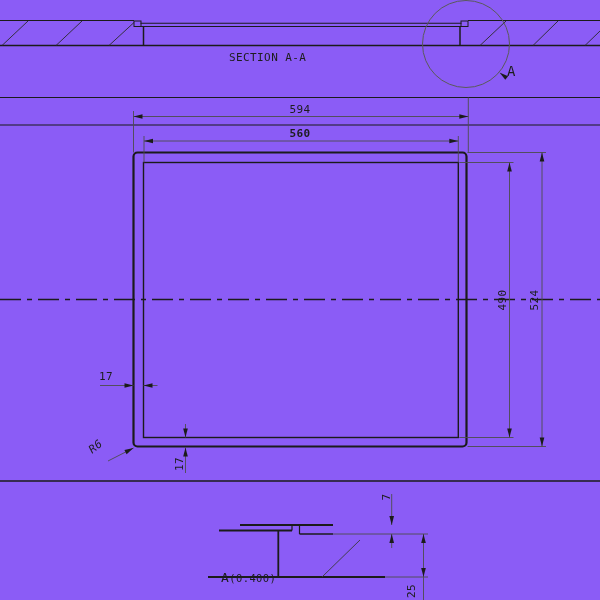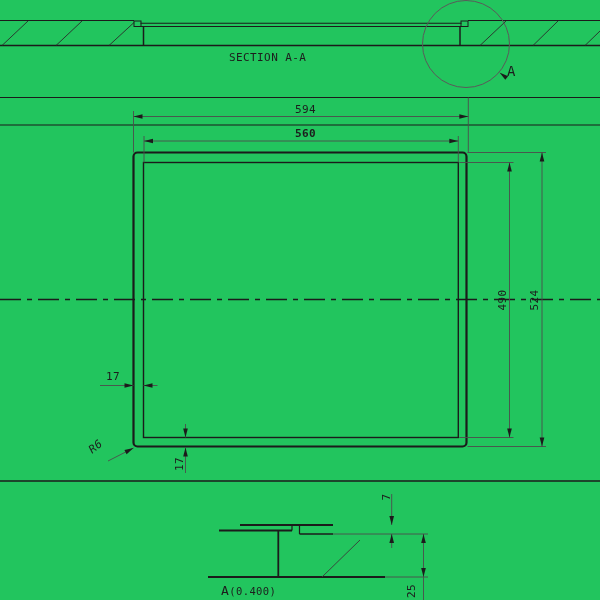--- a/index.html
+++ b/index.html
@@ -1,26 +1,26 @@
 <!DOCTYPE html>
 <html><head>
 <meta charset="utf-8">
 <style>
   html,body{margin:0;padding:0;background:#ffffff;}
   .canvas{
-    position:relative;width:600px;height:600px;background:#22c55e;
+    position:relative;width:600px;height:600px;background:#8b5cf6;
     font-family:"DejaVu Sans Mono","Liberation Mono",monospace;
     overflow:hidden;
   }
   .canvas svg{position:absolute;left:0;top:0;}
   .lbl{
     position:absolute;color:#1d1d1d;font-size:11px;line-height:12px;
     white-space:nowrap;letter-spacing:0.4px;
   }
-  .lbl.center{text-align:right;}
+  .lbl.center{text-align:center;}
   .rot90{transform:rotate(-90deg);transform-origin:center center;text-align:center;}
   .rotR6{transform:rotate(-38deg);transform-origin:center center;text-align:center;font-style:italic;}
   .marker{font-size:14px;letter-spacing:0;}
   .detail-name{font-size:13px;}
   .detail-scale{font-size:10.5px;}
   line,rect,circle,path,polyline{vector-effect:none;}
 </style>
 </head>
 <body>
 
@@ -152,14 +152,14 @@
   <div class="lbl center" style="left:284px;top:103.5px;width:32px;">594</div>
   <div class="lbl center" style="left:284px;top:128px;width:32px;font-weight:bold;">560</div>
   <div class="lbl rot90" style="left:490.5px;top:293.5px;width:24px;">490</div>
   <div class="lbl rot90" style="left:522.5px;top:293.5px;width:24px;">524</div>
   <div class="lbl center" style="left:92px;top:371px;width:28px;">17</div>
   <div class="lbl rot90" style="left:170px;top:458px;width:20px;">17</div>
   <div class="lbl rotR6" style="left:84.5px;top:440.5px;width:22px;">R6</div>
 
   <div class="lbl rot90" style="left:379.5px;top:491px;width:14px;">7</div>
   <div class="lbl rot90" style="left:401.5px;top:585px;width:20px;">25</div>
-  <div class="lbl" style="left:221px;top:585px;"><span class="detail-name">A</span><span class="detail-scale">(0.400)</span></div>
+  <div class="lbl" style="left:221px;top:572px;"><span class="detail-name">A</span><span class="detail-scale">(0.400)</span></div>
 </div>
 
 </body></html>

